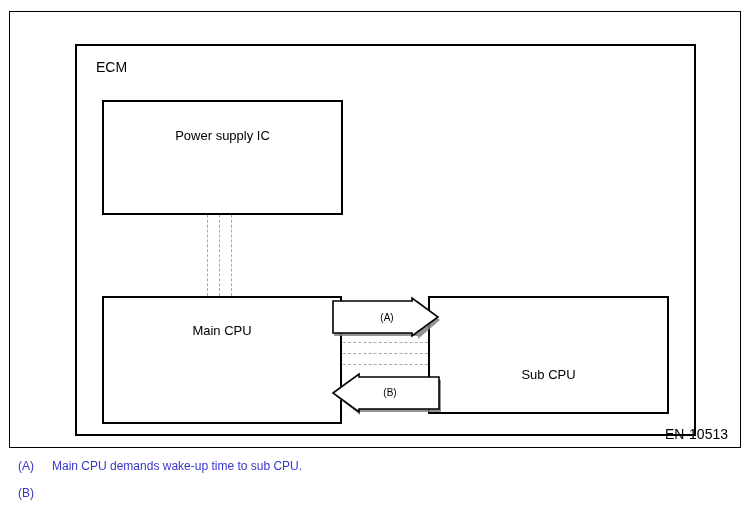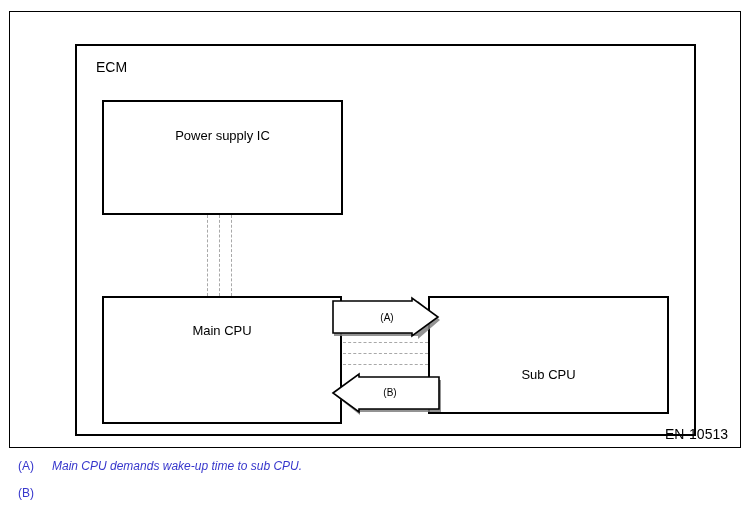--- a/index.html
+++ b/index.html
@@ -166,21 +166,20 @@
     flex: 0 0 34px;
     font-size: 12px;
     color: #3737cc;
     line-height: 16px;
   }
   .legend-text {
     font-size: 12px;
     color: #3737cc;
     line-height: 16px;
     white-space: nowrap;
-    font-style: italic;
   }
 </style>
 </head>
 <body>
 
 <div id="figure-frame">
 
   <div id="ecm-box"></div>
   <div id="ecm-label">ECM</div>
 

